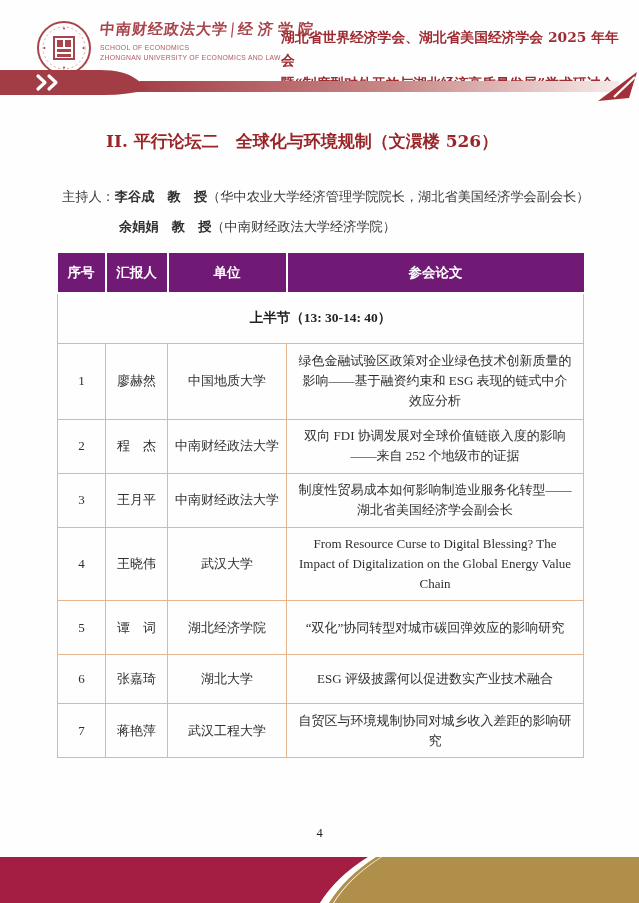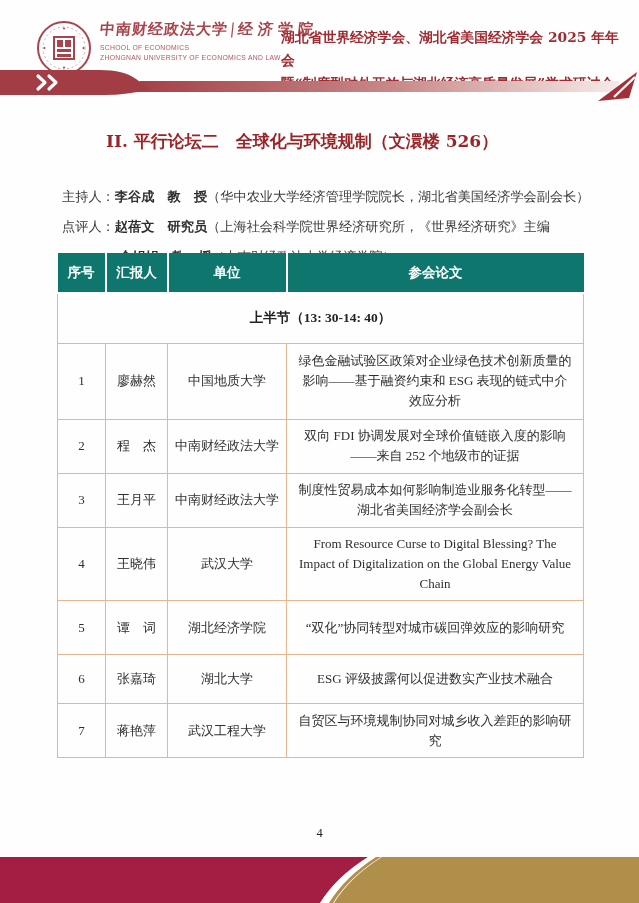--- a/index.html
+++ b/index.html
@@ -45,21 +45,21 @@
   .meta .indent { padding-left:57px; }
 
   
   .tbl-wrap { position:absolute; left:57px; top:253px; width:526px; }
   table { border-collapse:collapse; width:526px; table-layout:fixed; }
   col.c-no  { width:48px; }
   col.c-pre { width:62px; }
   col.c-aff { width:119px; }
   col.c-pap { width:297px; }
   th {
-    background:#0f766e; color:#ffffff; font-weight:bold; font-size:13.5px;
+    background:#701a75; color:#ffffff; font-weight:bold; font-size:13.5px;
     height:40px; border-left:2px solid #ffffff; border-bottom:2px solid #ffffff;
   }
   th:first-child { border-left:none; }
   td {
     border:1px solid #e7b68c; font-size:13px; color:#2f2f2f;
     text-align:center; vertical-align:middle; padding:14px 5px; line-height:1.55;
   }
   tr.section-row td { font-weight:bold; font-size:13.5px; height:40px; color:#222; }
   td.paper { padding:6px 10px; }
   tr.h78 td { height:76px; }
@@ -129,21 +129,20 @@
       <g>
         <path d="M598,35 L637,6 L629,32 Z" fill="#a33038"></path>
         <path d="M614,31 L635,11" stroke="#ffffff" stroke-width="2.4" fill="none"></path>
       </g>
     </svg>
   </div>
 
   <div class="session-title">II. 平行论坛二　全球化与环境规制（文澴楼 526）</div>
   <div class="meta">
     <div><span>主持人：</span><span class="bold">李谷成　教　授</span><span>（华中农业大学经济管理学院院长，湖北省美国经济学会副会长）</span></div>
-    <div><span>点评人：</span><span class="bold">赵蓓文　研究员</span><span>（上海社会科学院世界经济研究所，《世界经济研究》主编</span></div>
     <div class="indent"><span class="bold">余娟娟　教　授</span><span>（中南财经政法大学经济学院）</span></div>
   </div>
 
   <div class="tbl-wrap">
     <table>
       <colgroup>
           <col class="c-no">
           <col class="c-pre">
           <col class="c-aff">
           <col class="c-pap">

